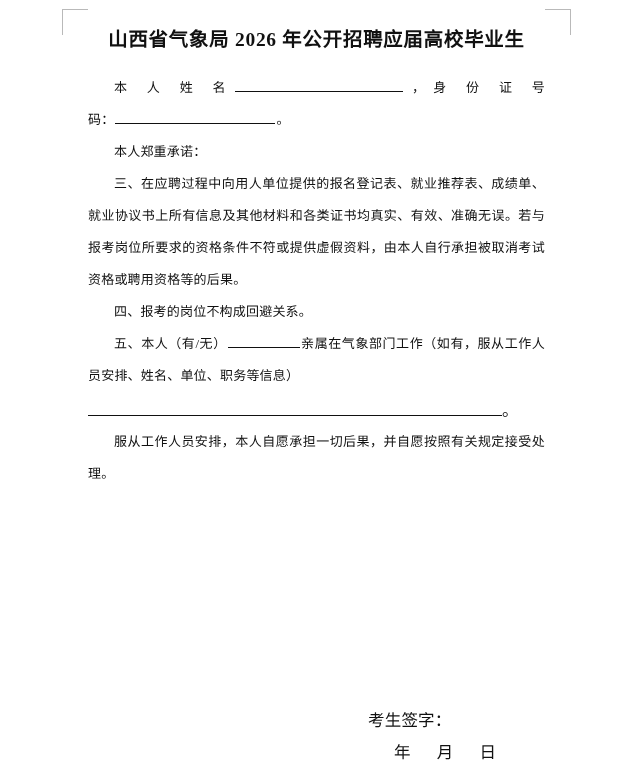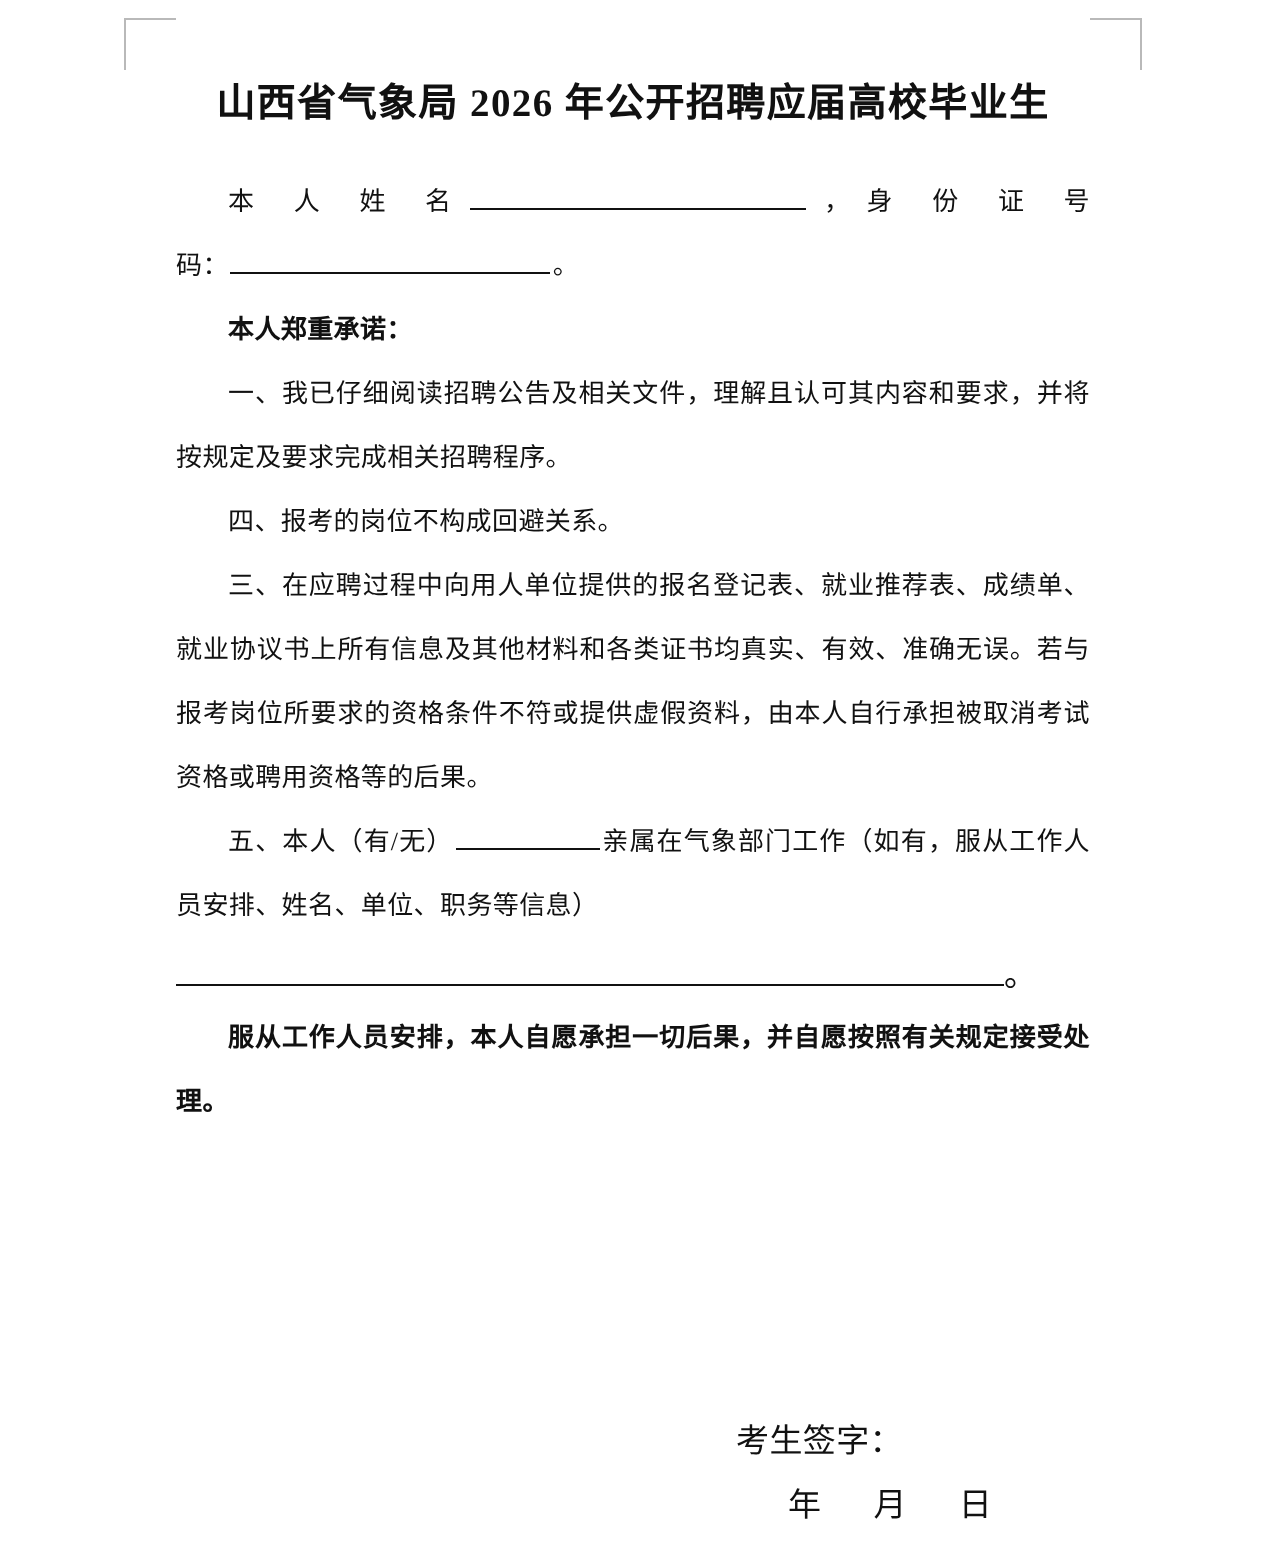--- a/index.html
+++ b/index.html
@@ -50,21 +50,21 @@
   .content {
     position: absolute;
     left: 88px;
     top: 0;
     width: 457px;
   }
 
   
   .doc-title {
     margin: 0;
-    padding-top: 35px;
+    padding-top: 22px;
     font-size: 19.5px;
     line-height: 36px;
     font-weight: bold;
     text-align: center;
     letter-spacing: 0.7px;
     white-space: nowrap;
   }
   .doc-title .title-line-2 {
     display: block;
     white-space: nowrap;
@@ -76,21 +76,21 @@
     font-size: 13px;
     line-height: 32px;
     text-align: justify;
     text-justify: inter-ideograph;
     letter-spacing: 0.2px;
   }
   .para.indent {
     text-indent: 2em;
   }
   .para.bold {
-    font-weight: bold;
+    font-weight: normal;
   }
   .para.spread {
     text-align-last: justify;
   }
 
   .gap-before-pledge { margin-top: 14px; }
 
   
   .rule {
     display: inline-block;
@@ -153,23 +153,22 @@
     <p class="para indent spread gap-before-pledge">
       <span>本 人 姓 名</span><span class="rule rule-name"></span><span>，</span><span>身 份 证 号</span>
     </p>
 
     <p class="para">
       <span>码：</span><span class="rule rule-idnumber"></span><span>。</span>
     </p>
 
     <p class="para indent bold">本人郑重承诺：</p>
 
-    <p class="para indent">一、我已仔细阅读招聘公告及相关文件，理解且认可其内容和要求，并将按规定及要求完成相关招聘程序。</p>
+    <p class="para indent">三、在应聘过程中向用人单位提供的报名登记表、就业推荐表、成绩单、就业协议书上所有信息及其他材料和各类证书均真实、有效、准确无误。若与报考岗位所要求的资格条件不符或提供虚假资料，由本人自行承担被取消考试资格或聘用资格等的后果。</p>
     <p class="para indent">四、报考的岗位不构成回避关系。</p>
-    <p class="para indent">三、在应聘过程中向用人单位提供的报名登记表、就业推荐表、成绩单、就业协议书上所有信息及其他材料和各类证书均真实、有效、准确无误。若与报考岗位所要求的资格条件不符或提供虚假资料，由本人自行承担被取消考试资格或聘用资格等的后果。</p>
 
     <p class="para indent">
       <span>五、本人（有/无）</span><span class="rule rule-relative"></span><span>亲属在气象部门工作（如有，服从工作人员安排、姓名、单位、职务等信息）</span>
     </p>
 
     <p class="blank-line-row">
       <span class="rule-long"></span><span>。</span>
     </p>
 
     <p class="para indent bold">服从工作人员安排，本人自愿承担一切后果，并自愿按照有关规定接受处理。</p>

